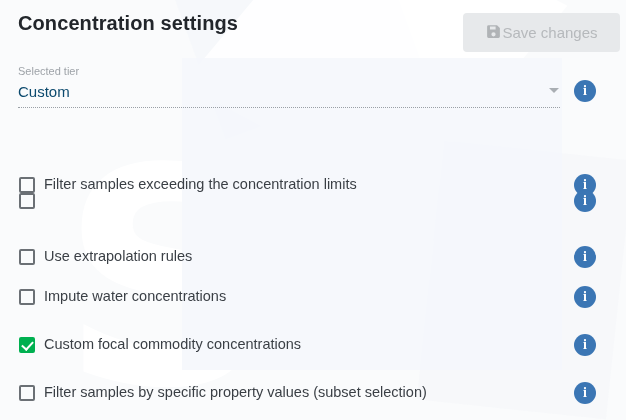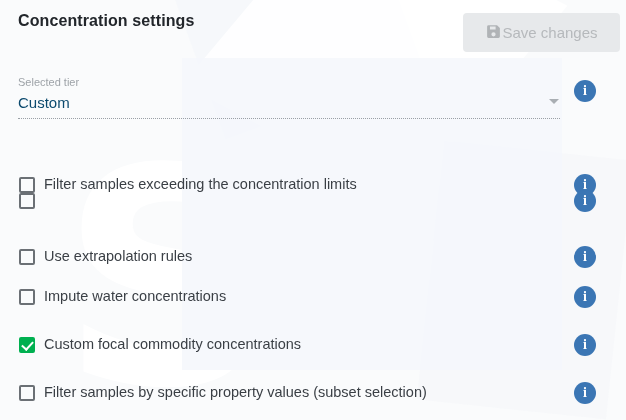--- a/index.html
+++ b/index.html
@@ -85,21 +85,21 @@
   .layer {
     position: absolute;
     inset: 0;
   }
 
   
   .page-title {
     position: absolute;
     left: 18px;
     top: 12px;
-    font-size: 16px;
+    font-size: 20px;
     font-weight: 700;
     color: #22262b;
     letter-spacing: .1px;
   }
 
   .save-btn {
     position: absolute;
     left: 463px;
     top: 13px;
     width: 157px;
@@ -122,21 +122,20 @@
   .select-wrap {
     position: absolute;
     left: 18px;
     top: 64px;
     width: 542px;
   }
   .select-label {
     font-size: 11px;
     color: #9ea3a8;
     line-height: 14px;
-    margin-top: 11px;
   }
   .select-value-row {
     position: relative;
     height: 26px;
     display: flex;
     align-items: center;
   }
   .select-value {
     font-size: 15px;
     color: #0c4a6e;

